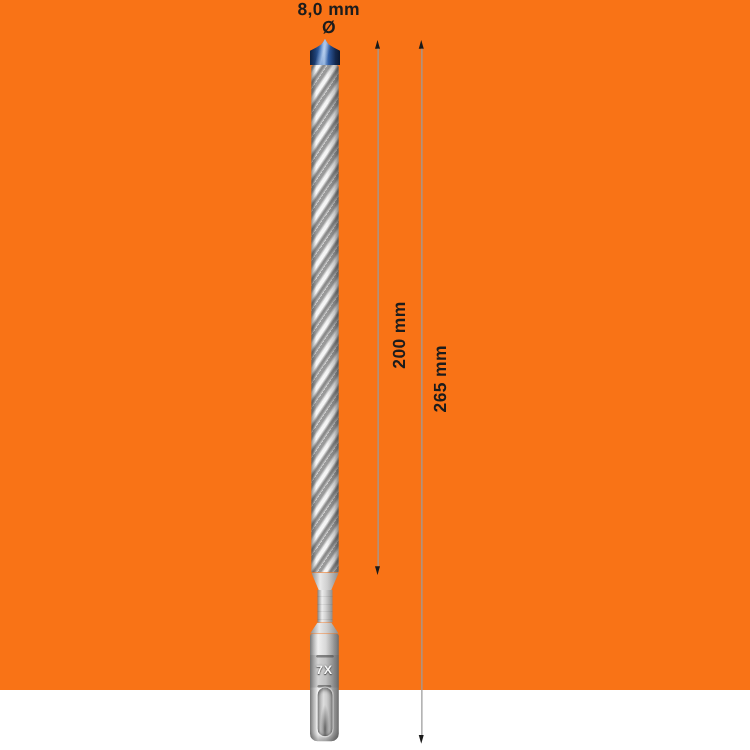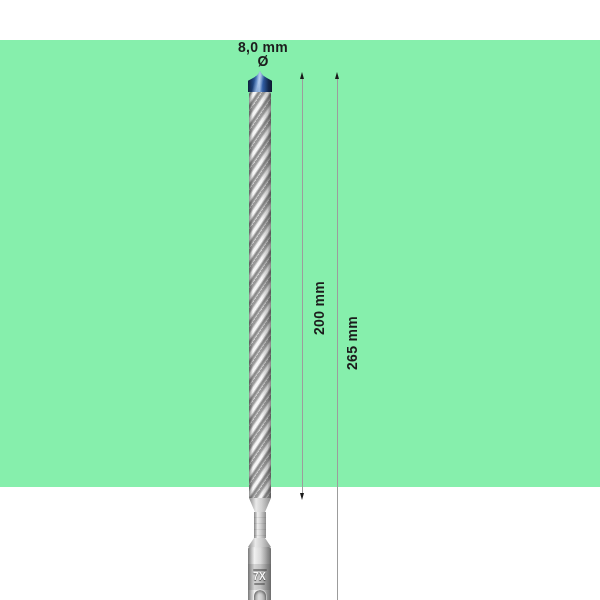--- a/index.html
+++ b/index.html
@@ -1,21 +1,21 @@
 <!DOCTYPE html>
 <html><head>
 <meta charset="utf-8">
 <style>
   html,body{margin:0;padding:0;}
   body{
     width:600px;height:600px;overflow:hidden;
     background:#ffffff;
     font-family:"Liberation Sans", sans-serif;
   }
-  .canvas{position:relative;width:600px;height:447px;background:#86efac;margin-top:40px;}
+  .canvas{position:relative;width:600px;height:552px;background:#f97316;}
 
   
   .dia-wrap{position:absolute;left:213px;top:0;width:100px;text-align:center;color:#1c1c1c;}
   .dia-value{font-size:14px;font-weight:600;line-height:15px;letter-spacing:.3px;}
   .dia-symbol{font-size:14px;font-weight:600;line-height:13px;margin-top:0;}
 
   
   .bit{position:absolute;left:0;top:0;width:0;height:0;}
 
   .head{
@@ -53,21 +53,21 @@
   }
   .shank{
     position:absolute;left:248px;top:507px;width:23px;height:86px;
     border-radius:2px 2px 6px 6px;
     background:linear-gradient(90deg,#8a8a8a 0%,#f0f0f0 28%,#d8d8d8 55%,#939393 85%,#7d7d7d 100%);
     box-shadow:inset 0 -3px 4px rgba(0,0,0,.28);
   }
   .marking{
     position:absolute;left:0;top:17px;width:100%;height:26px;
     background:rgba(85,85,85,.18);
-    display:flex;flex-direction:column;align-items:center;justify-content:center;gap:1px;
+    display:flex;flex-direction:column;align-items:center;justify-content:space-between;gap:1px;
   }
   .micro-line{width:14px;height:2px;background:rgba(70,70,70,.55);border-radius:1px;}
   .micro-line.short{width:11px;}
   .mark-text{
     font-size:10px;font-weight:bold;line-height:10px;color:#f8f8f8;
     letter-spacing:.5px;text-shadow:0 0 1px #555,0 1px 1px #444;
   }
   .slot{
     position:absolute;left:50%;transform:translateX(-50%);top:43px;width:12px;height:39px;
     border-radius:6px;

